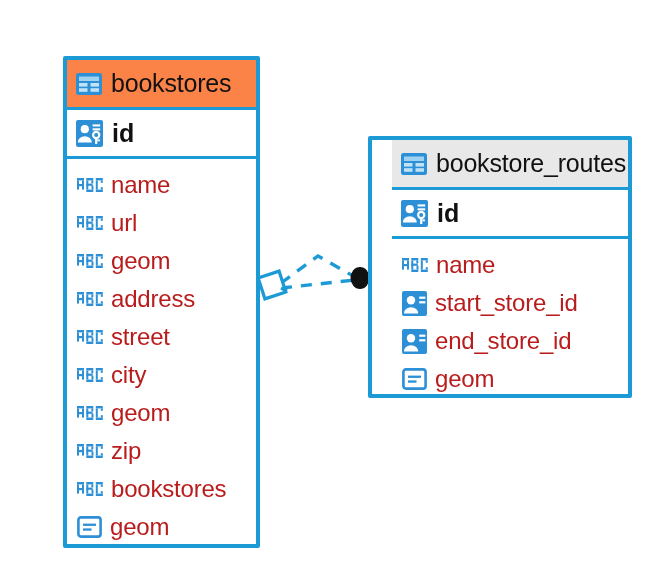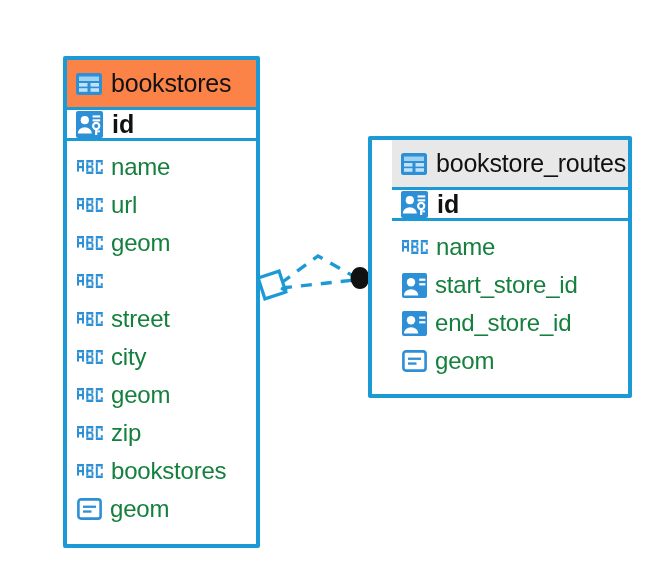--- a/index.html
+++ b/index.html
@@ -48,21 +48,21 @@
     color: #111111;
     letter-spacing: -0.2px;
     white-space: nowrap;
   }
 
   
   .pk-row {
     display: flex;
     align-items: center;
     box-sizing: border-box;
-    height: 34px;
+    height: 52px;
     padding-left: 9px;
     gap: 9px;
     border-top: 3px solid #1b9ad6;
     border-bottom: 3px solid #1b9ad6;
     background: #ffffff;
   }
   .pk-label {
     font-size: 25px;
     font-weight: bold;
     color: #111111;
@@ -74,21 +74,21 @@
   }
   .field-row {
     display: flex;
     align-items: center;
     height: 38px;
     padding-left: 10px;
     gap: 8px;
   }
   .field-label {
     font-size: 24px;
-    color: #15803d;
+    color: #b91c1c;
     letter-spacing: -0.2px;
     white-space: nowrap;
   }
 
   
   .icon {
     flex: 0 0 auto;
     display: block;
     line-height: 0;
   }
@@ -241,20 +241,21 @@
         <rect x="9.3" y="5.6" width="6.4" height="2.2"></rect>
         <rect x="14.5" y="7.6" width="2" height="4"></rect>
         <rect x="9.3" y="11.6" width="7" height="2.4"></rect>
         <rect x="18.8" y="0" width="7" height="2.4"></rect>
         <rect x="18.8" y="2.4" width="2" height="9.2"></rect>
         <rect x="23.8" y="2.4" width="2" height="2.4"></rect>
         <rect x="23.8" y="9.2" width="2" height="2.4"></rect>
         <rect x="18.8" y="11.6" width="7" height="2.4"></rect>
       </g>
     </svg></span>
+          <span class="field-label">address</span>
         </div>
         <div class="field-row">
           <span class="icon icon-abc"><svg viewBox="0 0 26 14" xmlns="http://www.w3.org/2000/svg">
       <g fill="#2d8fd5">
         <rect x="0" y="0" width="7" height="2.4"></rect>
         <rect x="0" y="2.4" width="2" height="9.2"></rect>
         <rect x="5" y="2.4" width="2" height="9.2"></rect>
         <rect x="0" y="6" width="7" height="2.2"></rect>
         <rect x="9.3" y="0" width="7" height="2.4"></rect>
         <rect x="9.3" y="2.4" width="2" height="9.2"></rect>

